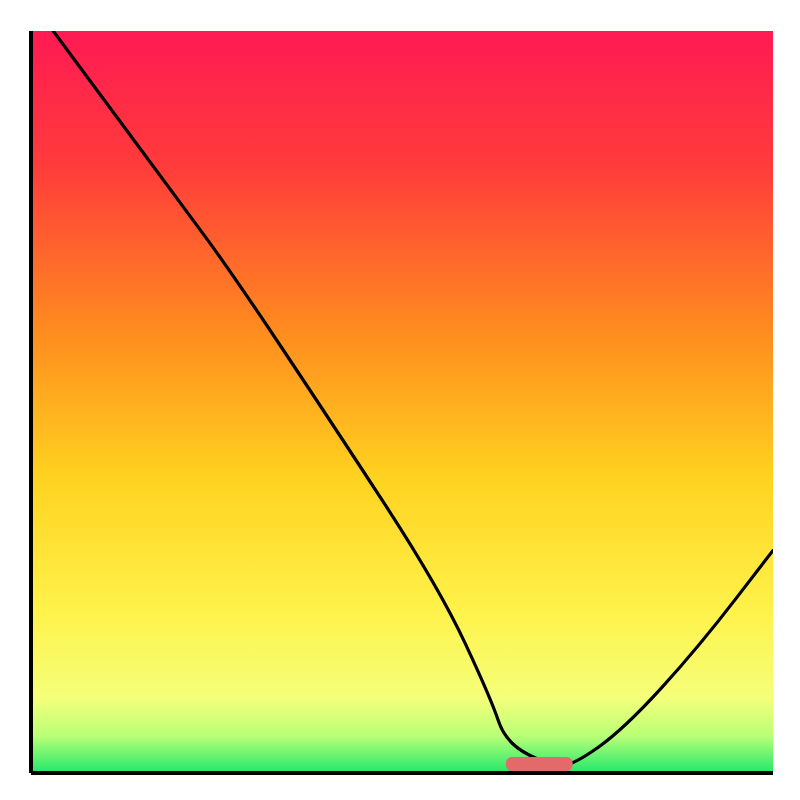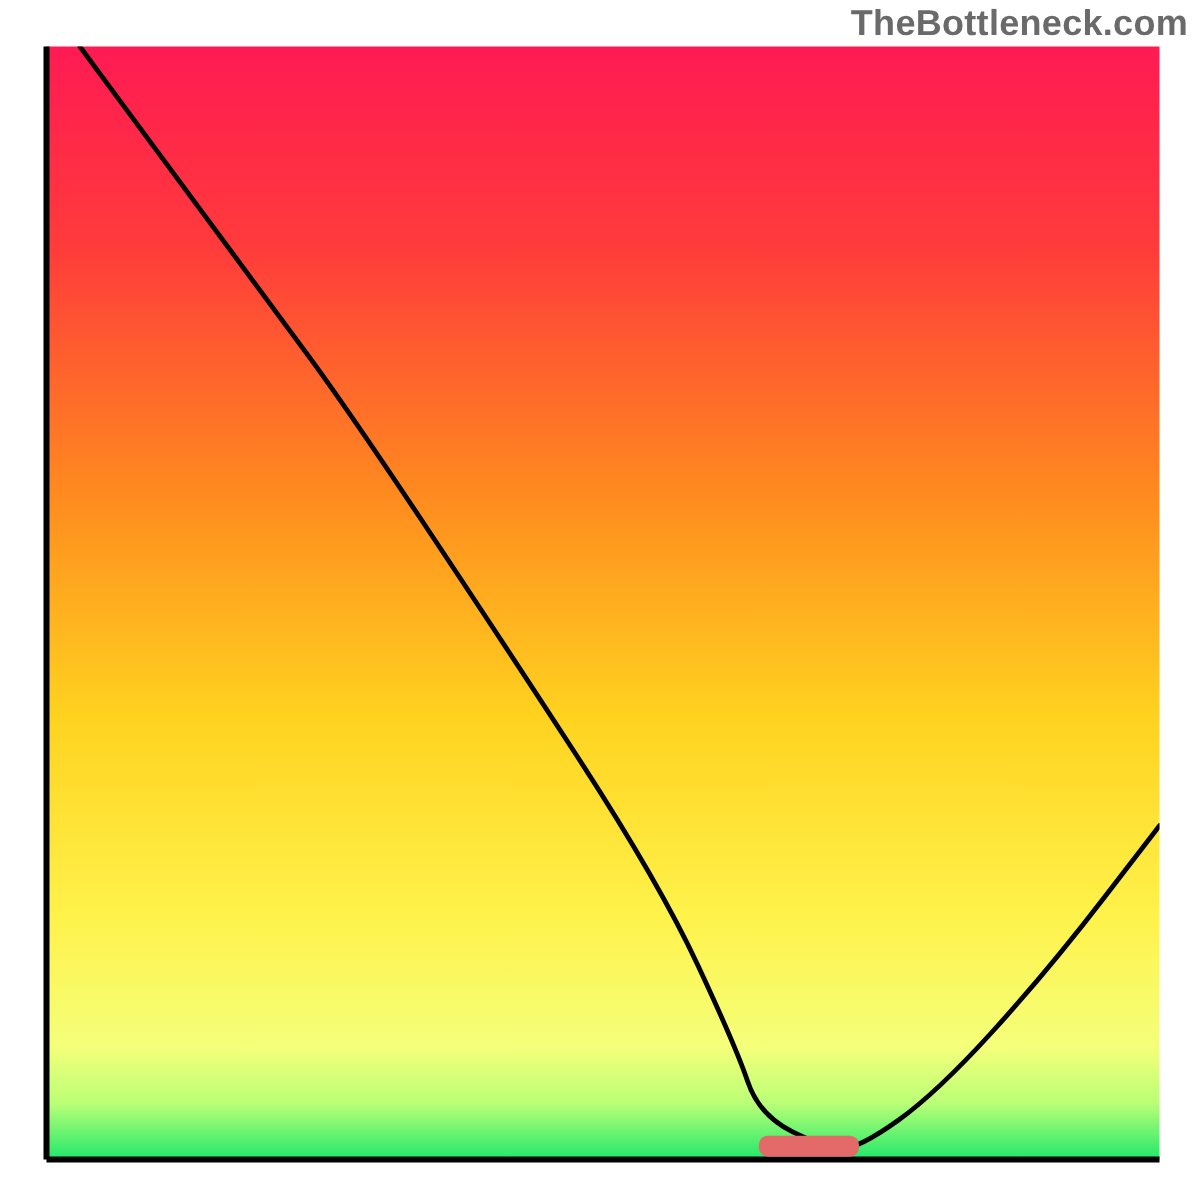--- a/index.html
+++ b/index.html
@@ -58,14 +58,13 @@
       <line id="axisBottom" x1="31" y1="773" x2="773" y2="773"></line>
     </g>
 
     <g clip-path="url(#plotClip)">
       <path id="curve" fill="none" stroke="#000000" stroke-width="3.2" stroke-linejoin="round" stroke-linecap="round" d="M 53.26 31.00 Q 53.26 31.00 79.23 66.25 Q 105.20 101.49 142.30 151.57 Q 179.40 201.66 205.37 236.90 Q 231.34 272.15 279.57 344.50 Q 327.80 416.84 383.45 502.17 Q 439.10 587.50 465.07 643.15 Q 491.04 698.80 498.46 721.06 Q 505.88 743.32 528.14 754.45 Q 550.40 765.58 561.53 765.58 Q 572.66 765.58 598.63 747.03 Q 624.60 728.48 661.70 687.67 Q 698.80 646.86 735.90 598.63 L 773.00 550.40"></path>
 
       <rect id="optimalMarker" fill="#e46a6a" rx="6" ry="6" x="505.88" y="757.10" width="66.78" height="14"></rect>
     </g>
   </svg>
 
-  <div class="watermark">TheBottleneck.com</div>
 </div>
 
 </body></html>

